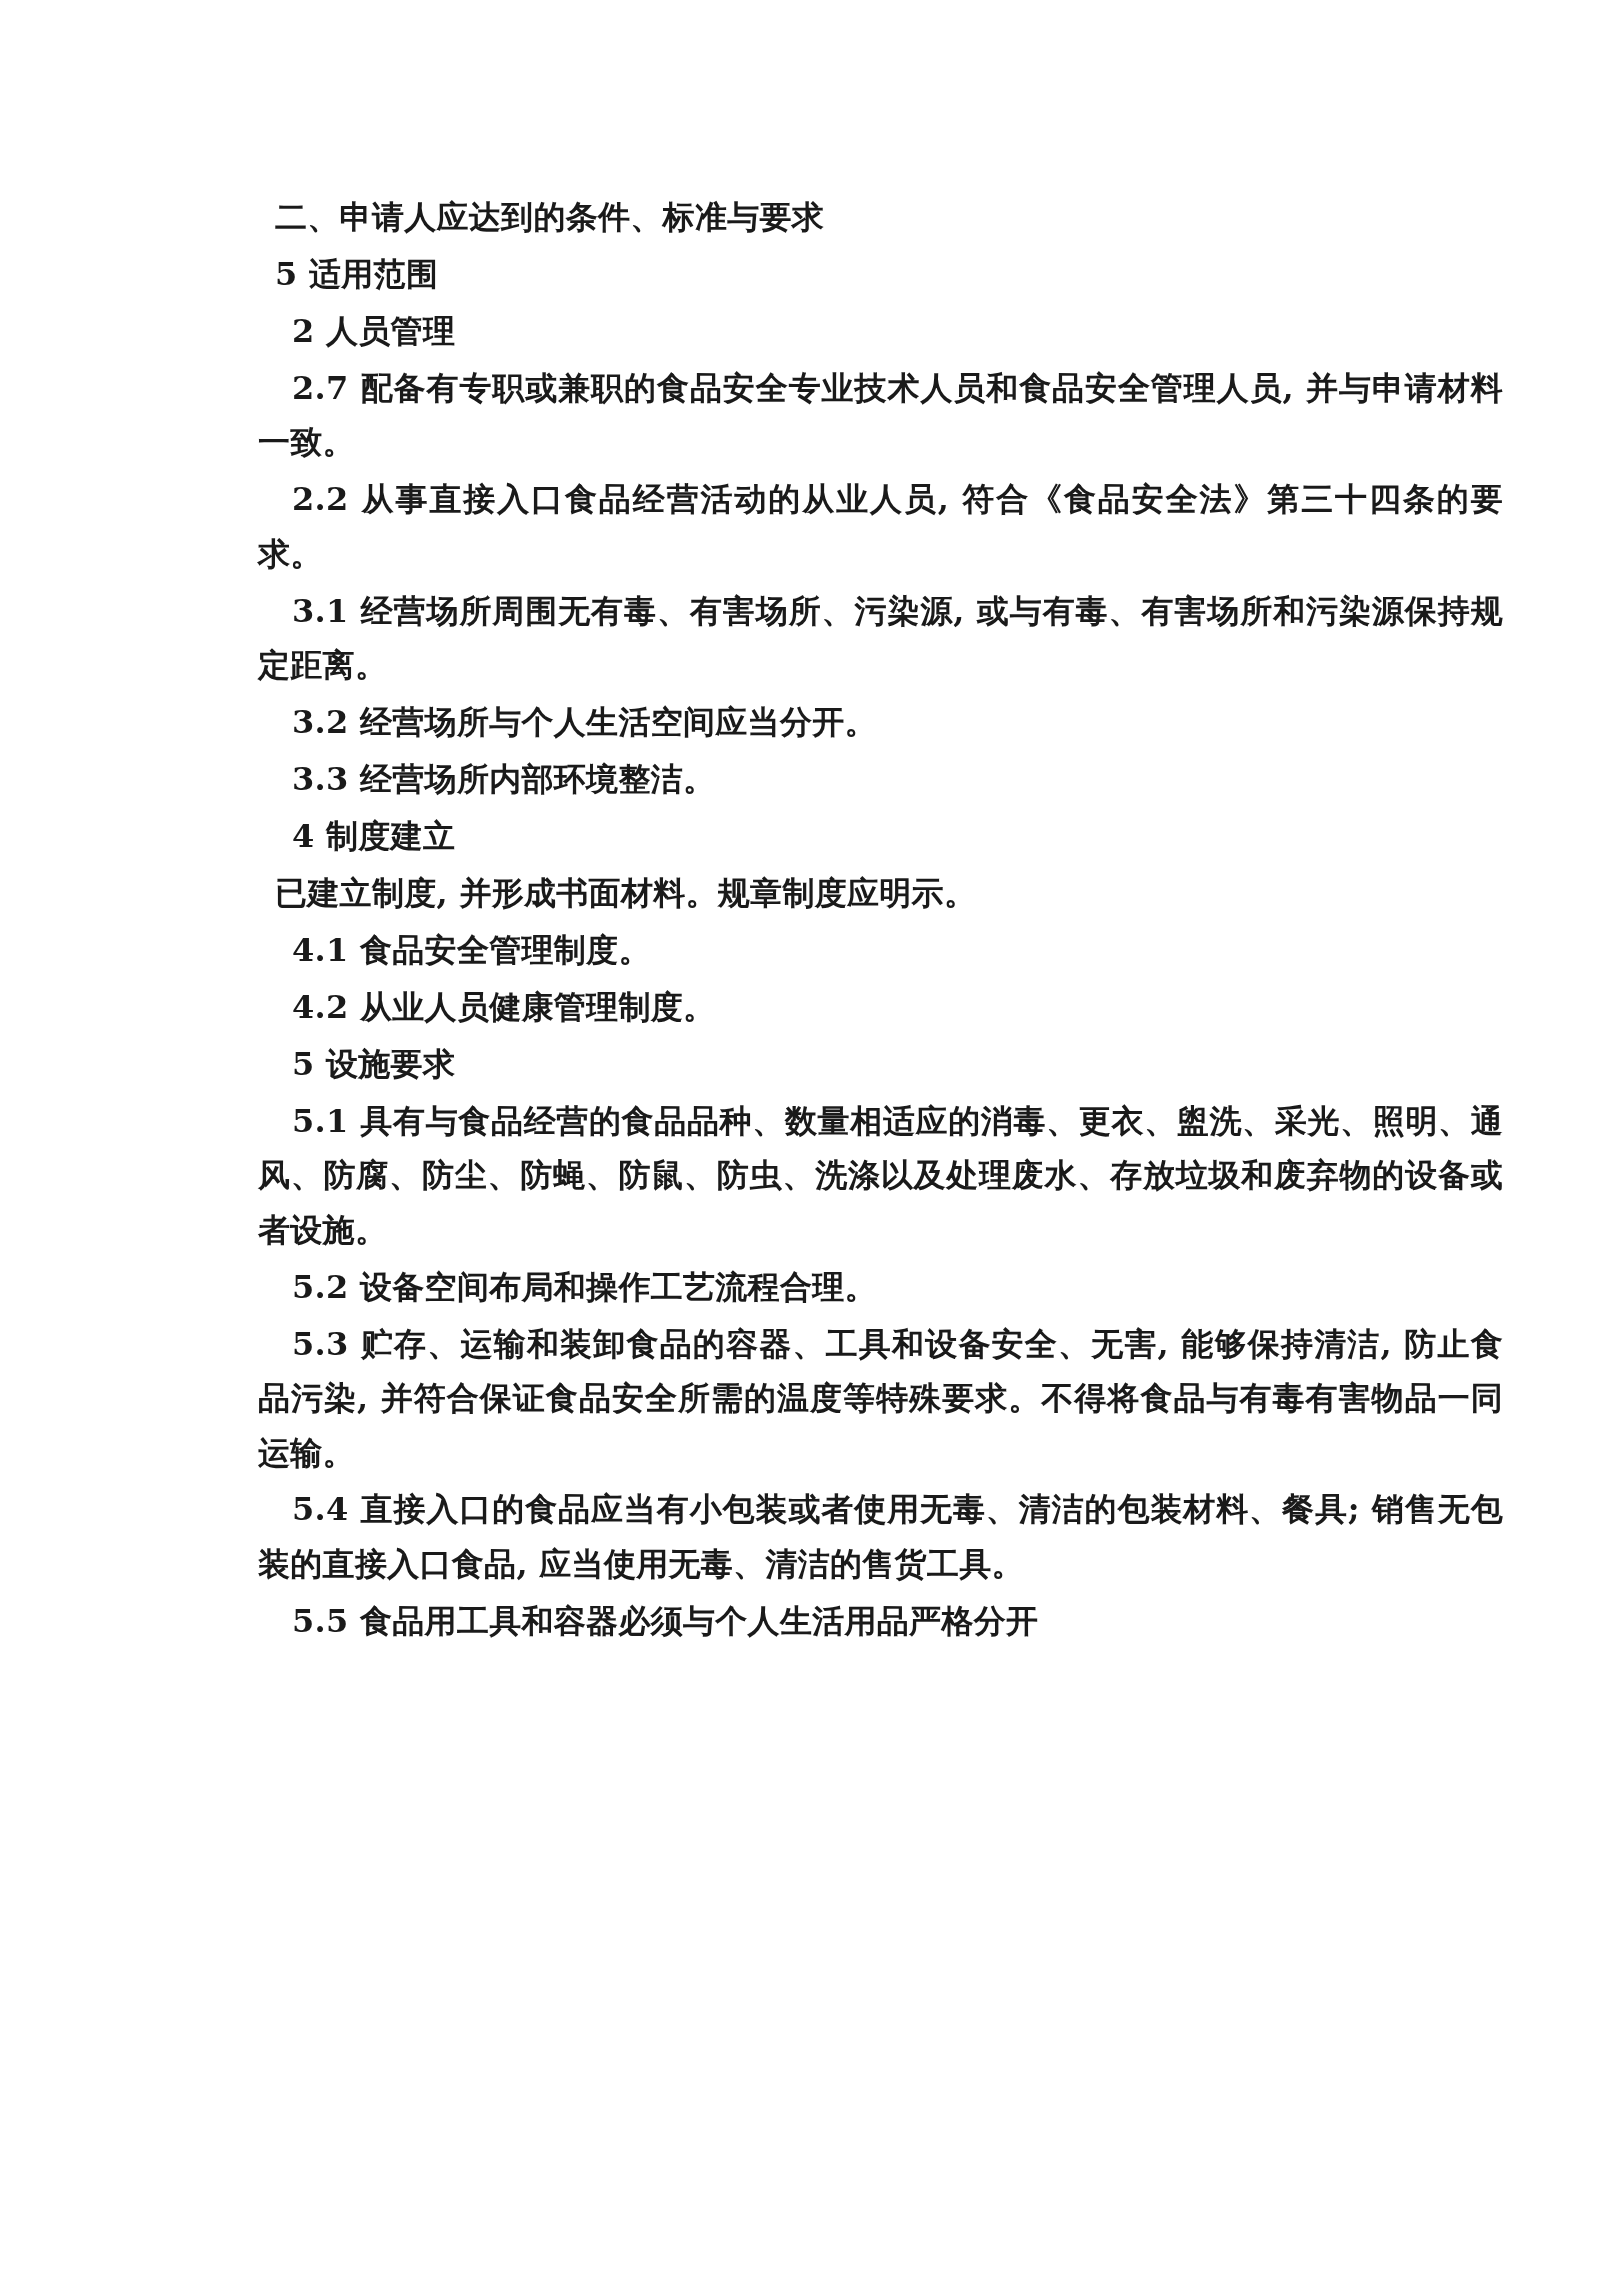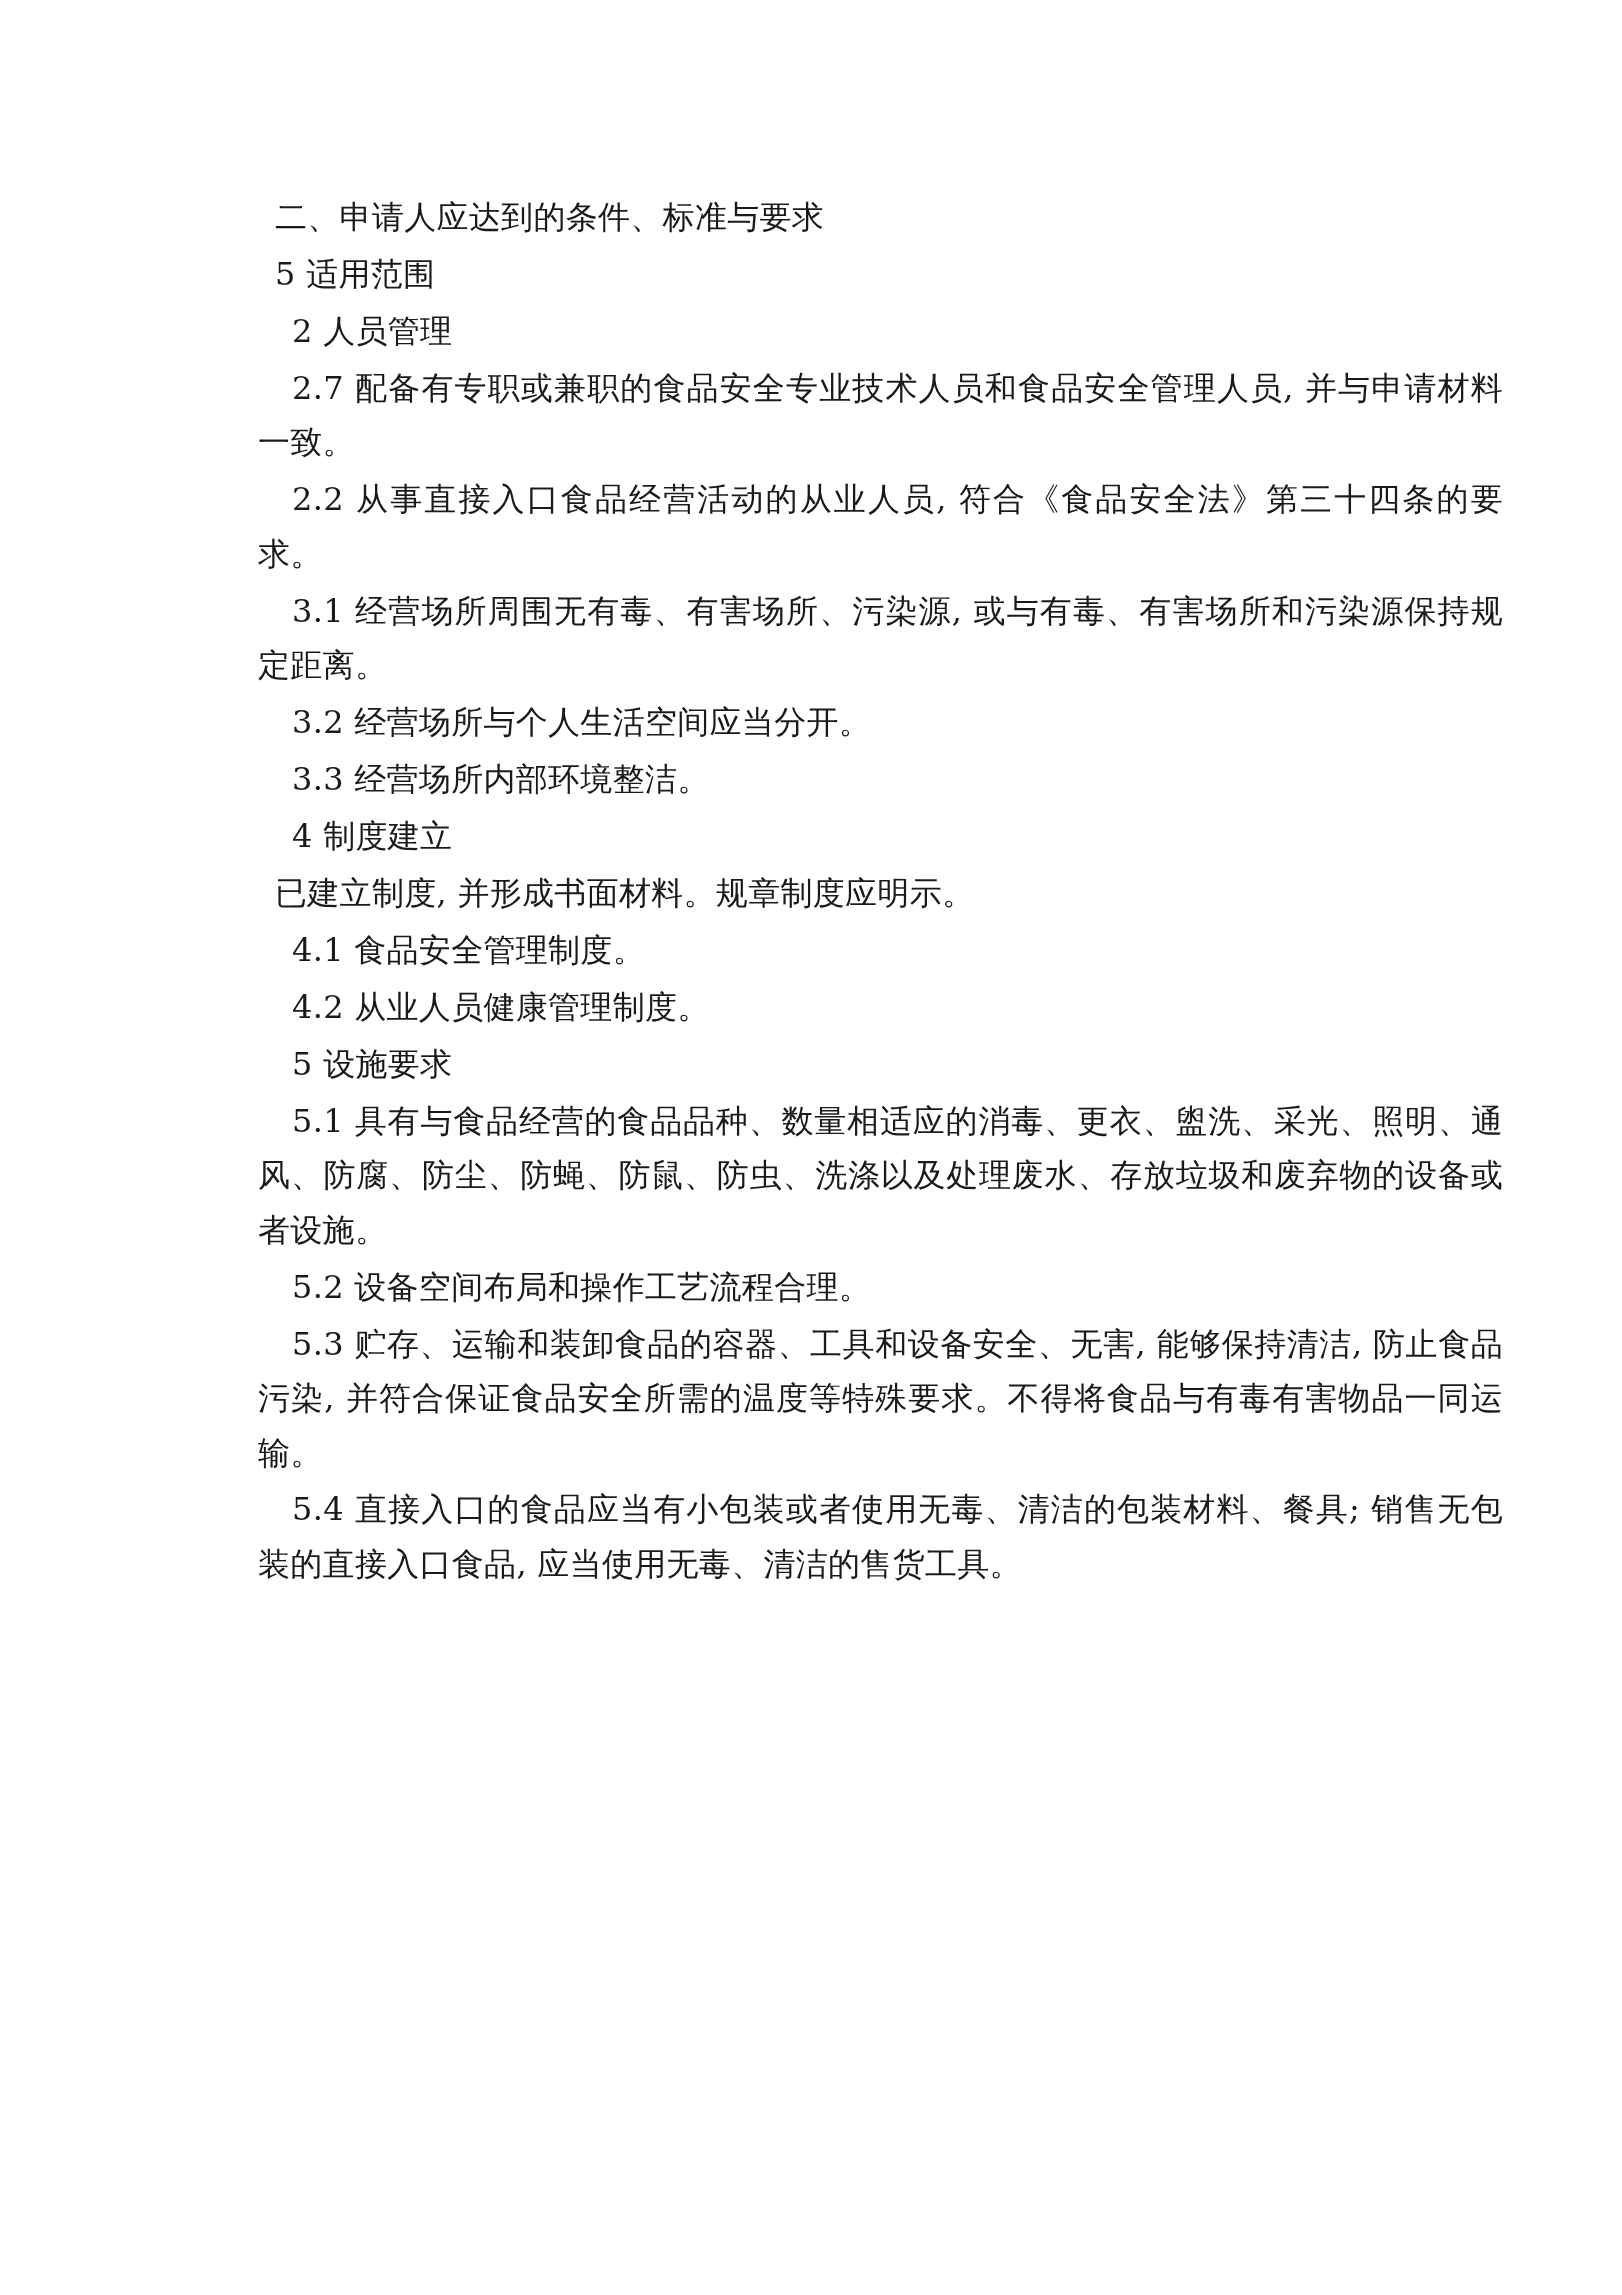--- a/index.html
+++ b/index.html
@@ -13,20 +13,21 @@
     font-family: "DejaVu Serif", "Liberation Serif", serif;
     color: #1a1a1a;
     overflow: hidden;
   }
   .page {
     position: relative;
     width: 1623px;
     height: 2295px;
     box-sizing: border-box;
     padding: 190px 120px 164px 258px;
+    font-weight: bold;
   }
   .doc-body {
     font-size: 32px;
     line-height: 1.70;
     text-align: justify;
     letter-spacing: 0.3px;
   }
   .para {
     margin: 0 0 2.6px 0;
     text-indent: 0;
@@ -54,16 +55,17 @@
     <p class="para indent">3.3 经营场所内部环境整洁。</p>
     <p class="para indent">4 制度建立</p>
     <p class="para indent-sm">已建立制度, 并形成书面材料。规章制度应明示。</p>
     <p class="para indent">4.1 食品安全管理制度。</p>
     <p class="para indent">4.2 从业人员健康管理制度。</p>
     <p class="para indent">5 设施要求</p>
     <p class="para indent">5.1 具有与食品经营的食品品种、数量相适应的消毒、更衣、盥洗、采光、照明、通风、防腐、防尘、防蝇、防鼠、防虫、洗涤以及处理废水、存放垃圾和废弃物的设备或者设施。</p>
     <p class="para indent">5.2 设备空间布局和操作工艺流程合理。</p>
     <p class="para indent">5.3 贮存、运输和装卸食品的容器、工具和设备安全、无害, 能够保持清洁, 防止食品污染, 并符合保证食品安全所需的温度等特殊要求。不得将食品与有毒有害物品一同运输。</p>
     <p class="para indent">5.4 直接入口的食品应当有小包装或者使用无毒、清洁的包装材料、餐具; 销售无包装的直接入口食品, 应当使用无毒、清洁的售货工具。</p>
+    <p class="para indent">5.5 食品用工具和容器必须与个人生活用品严格分开</p>
 
   </div>
 </div>
 
 
 </body></html>

